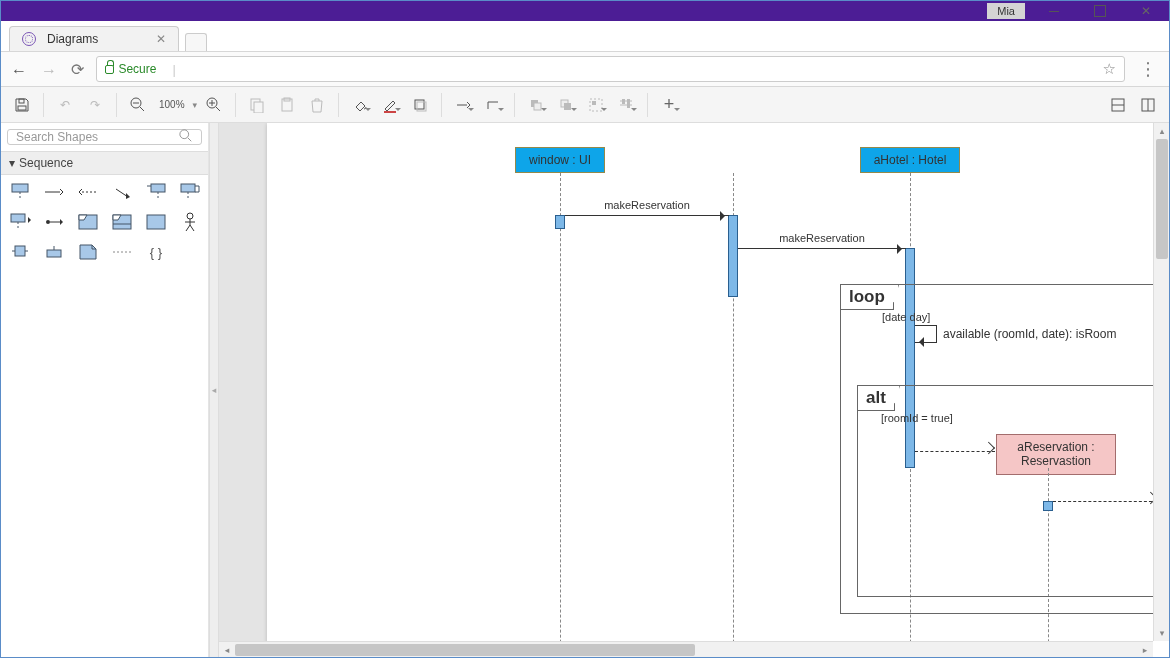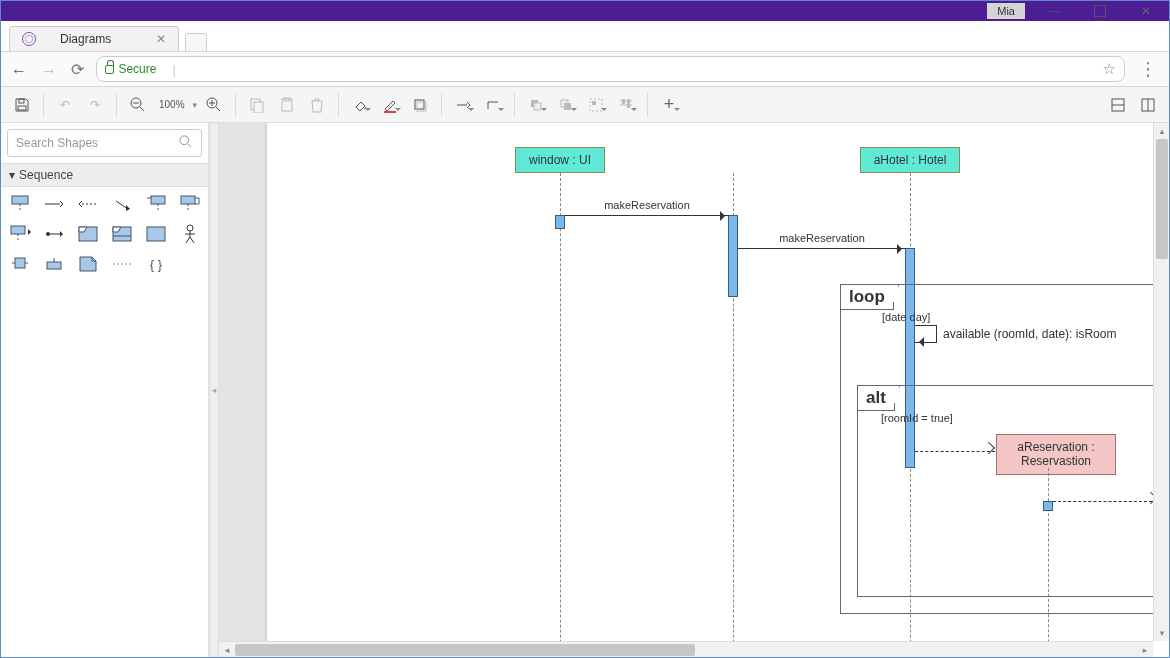--- a/index.html
+++ b/index.html
@@ -9,64 +9,64 @@
   .window { width: 1170px; height: 658px; border: 1px solid #5a8cc8; position: relative; background: #fff; }
   .titlebar { height: 20px; background: #4c1d95; display: flex; justify-content: flex-end; align-items: center; border-bottom: 0; }
   .titlebar .user { background: #d4d4d4; color: #333; padding: 2px 10px; font-size: 11px; margin-right: 6px; }
   .titlebar .winbtn { width: 46px; height: 20px; display: flex; align-items: center; justify-content: center; color: #666; font-size: 11px; cursor: default; }
   .titlebar .winbtn.min::before { content:""; width:10px; border-top:1px solid #555; }
   .titlebar .winbtn.max::before { content:""; width:10px; height:10px; border:1px solid #555; }
   .titlebar .winbtn.close::before { content:"✕"; font-size:12px; }
 
   
   .tabrow { height: 30px; display: flex; align-items: flex-end; padding-left: 8px; background: #fff; }
-  .tab { display: flex; align-items: center; gap: 24px; background: #f2f2f2; border: 1px solid #ccc; border-bottom: none; border-radius: 4px 4px 0 0; padding: 5px 12px; font-size: 12px; color: #333; min-width: 170px; }
+  .tab { display: flex; align-items: center; gap: 11px; background: #f2f2f2; border: 1px solid #ccc; border-bottom: none; border-radius: 4px 4px 0 0; padding: 5px 12px; font-size: 12px; color: #333; min-width: 170px; }
   .tab .favicon { width: 14px; height: 14px; border: 1.5px solid #7a55b5; border-radius: 50%; position: relative; }
   .tab .favicon::after { content:""; position:absolute; inset:2px; border:1px dotted #7a55b5; border-radius:50%; }
   .tab .close { margin-left: auto; color: #888; }
   .newtab { width: 22px; height: 18px; border: 1px solid #ccc; border-bottom: none; margin-left: 6px; border-radius: 3px 3px 0 0; background:#f7f7f7; }
 
   
   .urlrow { height: 36px; border-top: 1px solid #d7d7d7; border-bottom: 1px solid #d7d7d7; display: flex; align-items: center; padding: 0 8px; gap: 10px; background: #fafafa; }
   .navbtn { color: #777; font-size: 16px; padding: 0 2px; }
   .navbtn.back { color:#555; }
-  .urlbox { flex: 1; height: 26px; border: 1px solid #ccc; border-radius: 8px; display: flex; align-items: center; padding: 0 8px; gap: 16px; background: #fff; color:#666; font-size:13px; }
+  .urlbox { flex: 1; height: 26px; border: 1px solid #ccc; border-radius: 3px; display: flex; align-items: center; padding: 0 8px; gap: 16px; background: #fff; color:#666; font-size:13px; }
   .secure { color: #2a8a2a; font-size:12px; display:flex; align-items:center; gap:4px; }
   .lock { width:9px; height:9px; border:1.5px solid #2a8a2a; border-radius:2px; position:relative; }
   .lock::before { content:""; position:absolute; top:-6px; left:1px; width:5px; height:5px; border:1.5px solid #2a8a2a; border-bottom:none; border-radius:3px 3px 0 0; }
   .pipe { color: #ccc; }
   .urlbox .star { margin-left: auto; color:#888; font-size:15px; }
   .menu3 { color:#777; font-size:18px; padding: 0 4px; }
 
   
   .toolbar { height: 36px; background: #f5f5f5; border-bottom: 1px solid #ddd; display: flex; align-items: center; padding: 0 8px; gap: 4px; }
   .tbtn { width: 26px; height: 26px; display: flex; align-items: center; justify-content: center; color: #555; border-radius:3px; position:relative; }
   .tbtn svg { width:16px; height:16px; }
   .sep { width:1px; height:24px; background:#ddd; margin: 0 4px; }
   .zoomtxt { font-size:10px; color:#555; padding: 0 4px; }
   .dd::after { content:""; border:3px solid transparent; border-top-color:#888; position:absolute; bottom:4px; right:2px; }
   .right { margin-left: auto; display:flex; gap:4px; }
 
   
   .main { position:absolute; top:122px; bottom:0; left:0; right:0; display:flex; }
   .sidebar { width: 208px; background:#fff; border-right:1px solid #e4e4e4; display:flex; flex-direction:column; }
-  .search { margin:6px; height:28px; border:1px solid #ccc; border-radius:3px; display:flex; align-items:center; padding:0 8px; color:#999; }
+  .search { margin:6px; height:16px; border:1px solid #ccc; border-radius:3px; display:flex; align-items:center; padding:0 8px; color:#999; }
   .search .mag { margin-left:auto; color:#999; }
   .panelhdr { background:#eee; border-top:1px solid #ddd; border-bottom:1px solid #ddd; padding:4px 8px; font-size:12px; color:#444; display:flex; align-items:center; gap:4px; }
   .shapes { padding:6px; display:grid; grid-template-columns: repeat(6, 1fr); gap:8px; }
   .shape { width:26px; height:22px; display:flex; align-items:center; justify-content:center; }
 
   .rsplit { width:10px; background:#eee; border-left:1px solid #ddd; border-right:1px solid #ddd; display:flex; align-items:center; justify-content:center; color:#aaa; font-size:9px; }
 
   .canvaswrap { flex:1; position:relative; overflow:hidden; background:#e4e4e4; }
   .canvas { position:absolute; inset:0; overflow:auto; }
   .paper { position:absolute; left:48px; top:0; width:1300px; height:640px; background:#fff; box-shadow:0 1px 4px rgba(0,0,0,0.2); }
 
   
-  .lifeline-hdr { position:absolute; background:#5eead4; border:1px solid #94894a; padding:5px 10px; font-size:12px; text-align:center; }
+  .lifeline-hdr { position:absolute; background:#0ea5e9; border:1px solid #94894a; padding:5px 10px; font-size:12px; text-align:center; }
   .lifeline-hdr.pink { background:#f5c6c6; border-color:#a36d6d; }
   .lifedash { position:absolute; border-left:1px dashed #888; }
   .activation { position:absolute; width:10px; background:#7db8e8; border:1px solid #2a5f8f; }
   .msg { position:absolute; height:1px; background:#333; }
   .msg .arrow { position:absolute; right:-1px; top:-4px; border:5px solid transparent; border-left-color:#333; }
   .msg .label { position:absolute; top:-16px; left:50%; transform:translateX(-50%); font-size:11px; white-space:nowrap; }
   .msg.dashed { background:none; border-top:1px dashed #333; }
   .msg .arrowopen { position:absolute; right:-1px; top:-4px; width:9px; height:9px; border-top:1px solid #333; border-right:1px solid #333; transform:rotate(45deg); transform-origin: right top; }
   .frag { position:absolute; border:1px solid #666; }
   .frag .fraglabel { position:absolute; left:-1px; top:-1px; background:#fff; border:1px solid #666; padding:2px 8px; font-size:17px; font-weight:bold; }

